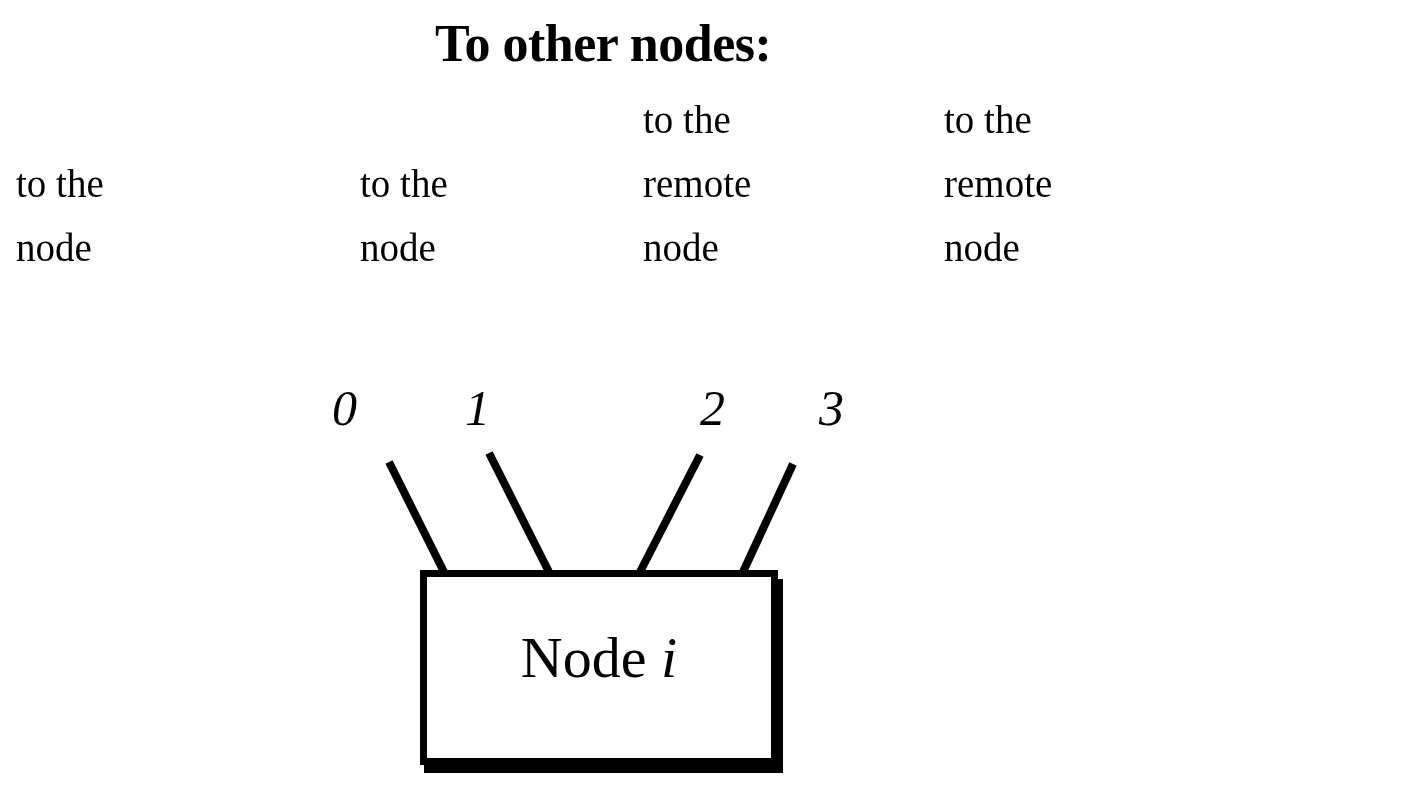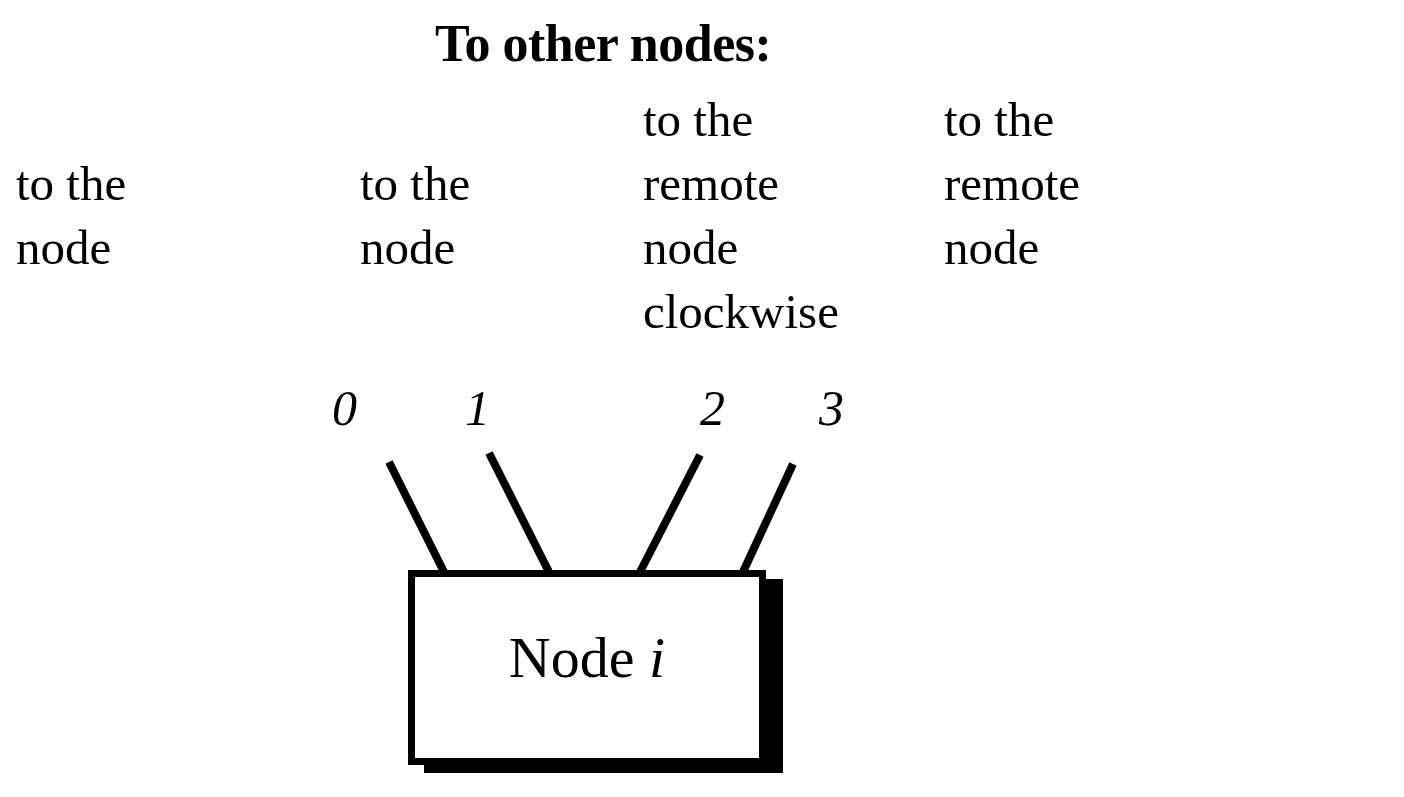--- a/index.html
+++ b/index.html
@@ -28,21 +28,21 @@
     font-weight: bold;
     line-height: 1.0;
     white-space: nowrap;
     letter-spacing: -0.5px;
     margin-left: 37px;
   }
 
   
   .col {
     position: absolute;
-    font-size: 49px;
+    font-size: 39px;
     line-height: 64px;
     white-space: nowrap;
   }
   .col .line { display: block; }
 
   #col-0 { left: 16px;  top: 152px; }
   #col-1 { left: 360px; top: 152px; }
   #col-2 { left: 643px; top: 88px;  }
   #col-3 { left: 944px; top: 88px;  }
 
@@ -71,21 +71,21 @@
   #node-shadow {
     position: absolute;
     left: 424px;
     top: 579px;
     width: 359px;
     height: 194px;
     background: #000000;
   }
   #node-box {
     position: absolute;
-    left: 408px;
+    left: 420px;
     top: 570px;
     width: 358px;
     height: 195px;
     background: #ffffff;
     border: 7px solid #000000;
     box-sizing: border-box;
   }
   #node-label {
     position: absolute;
     left: 0;
@@ -112,21 +112,20 @@
 
   <div class="col" id="col-1">
     <span class="line">to the</span>
     <span class="line">node</span>
   </div>
 
   <div class="col" id="col-2">
     <span class="line">to the</span>
     <span class="line">remote</span>
     <span class="line">node</span>
-    <span class="line">clockwise</span>
   </div>
 
   <div class="col" id="col-3">
     <span class="line">to the</span>
     <span class="line">remote</span>
     <span class="line">node</span>
   </div>
 
   <div class="port-num" id="port-num-0">0</div>
   <div class="port-num" id="port-num-1">1</div>

